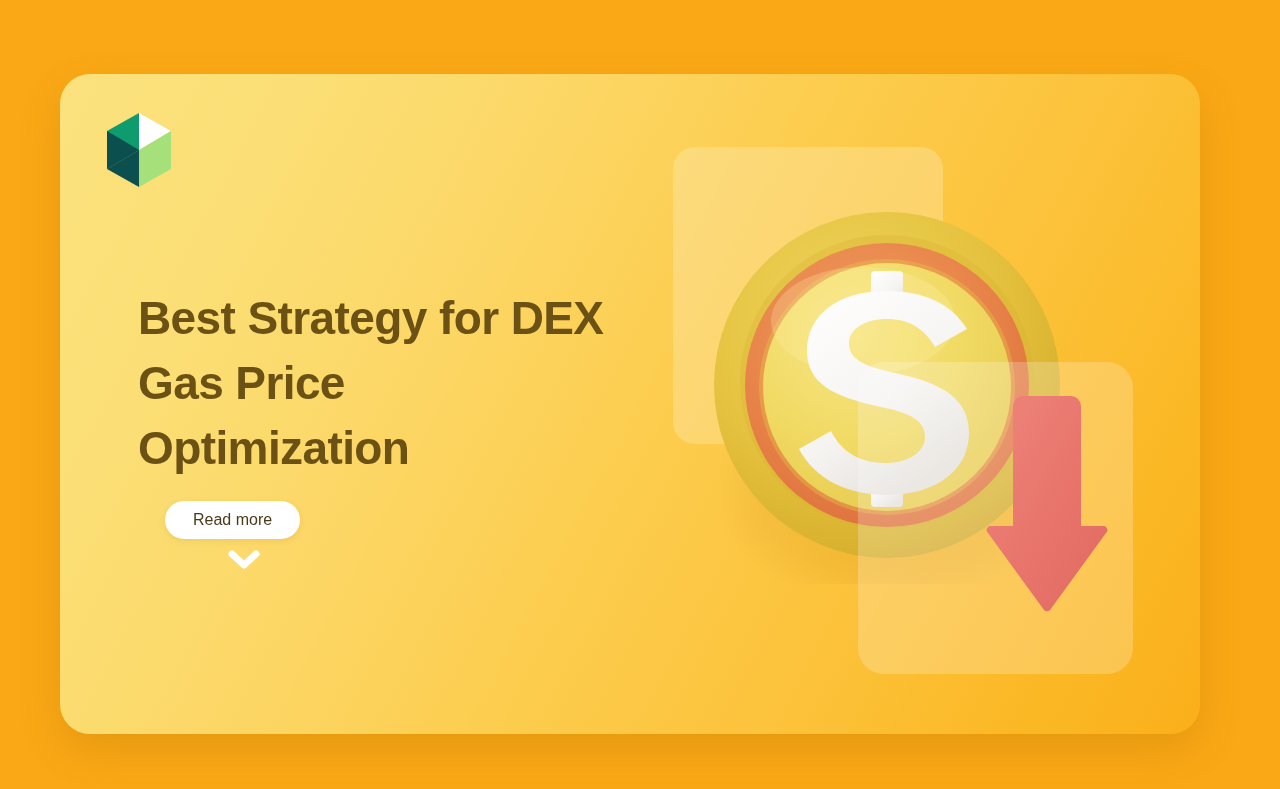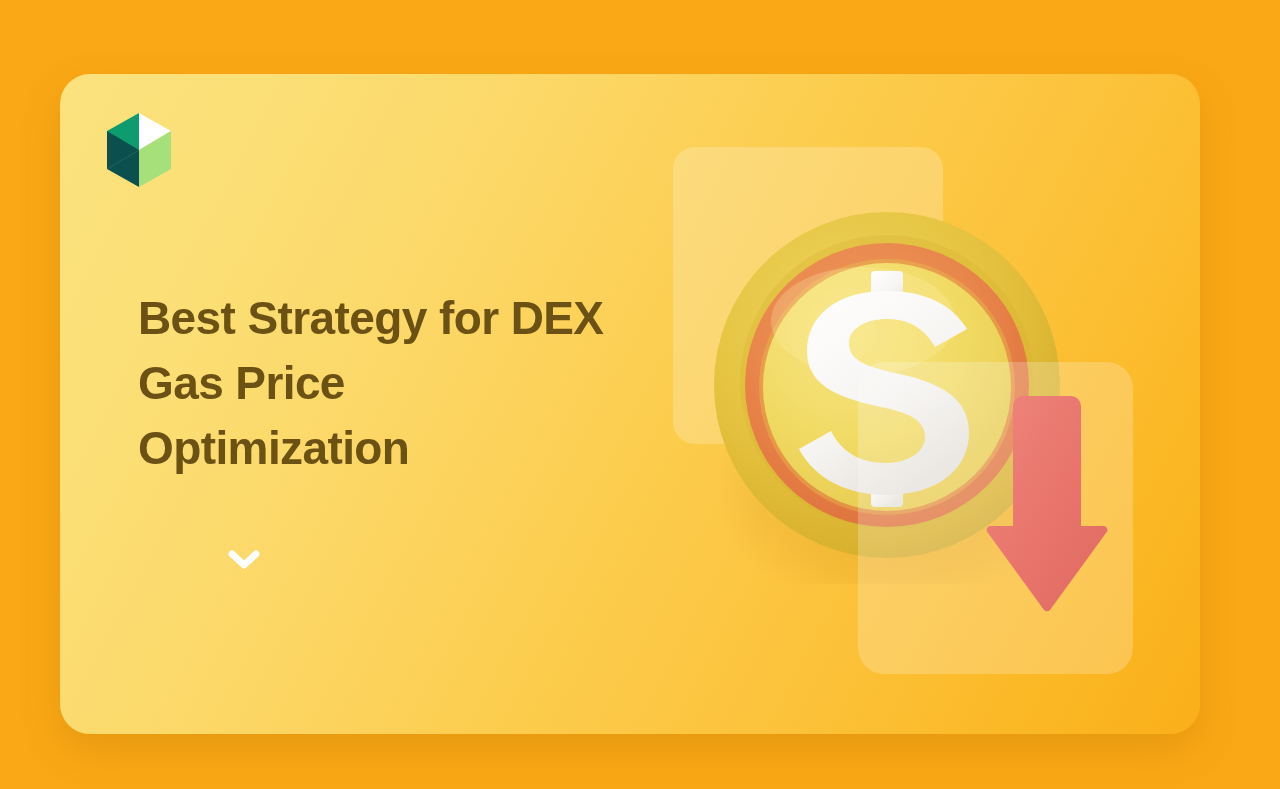--- a/index.html
+++ b/index.html
@@ -239,18 +239,19 @@
     <polygon points="2,57 34,38 34,75 2,57" fill="#0B4F4F"></polygon>
     <polygon points="2,19 2,57 34,38" fill="#0B4F4F"></polygon>
 
     <polygon points="34,1 66,19 34,38" fill="#FFFFFF"></polygon>
 
     <polygon points="66,19 66,57 34,75 34,38" fill="#A6E07A"></polygon>
   </svg>
 
   <h1 class="headline">Best Strategy for DEX Gas Price Optimization</h1>
 
+  <button class="read-more-btn">Read more</button>
 
   <svg class="scroll-chevron" viewBox="0 0 34 22">
     <path d="M 5 5 L 17 16 L 29 5" fill="none" stroke="#FFFFFF" stroke-width="7" stroke-linecap="round" stroke-linejoin="round"></path>
   </svg>
 
 </div>
 
 </body></html>

